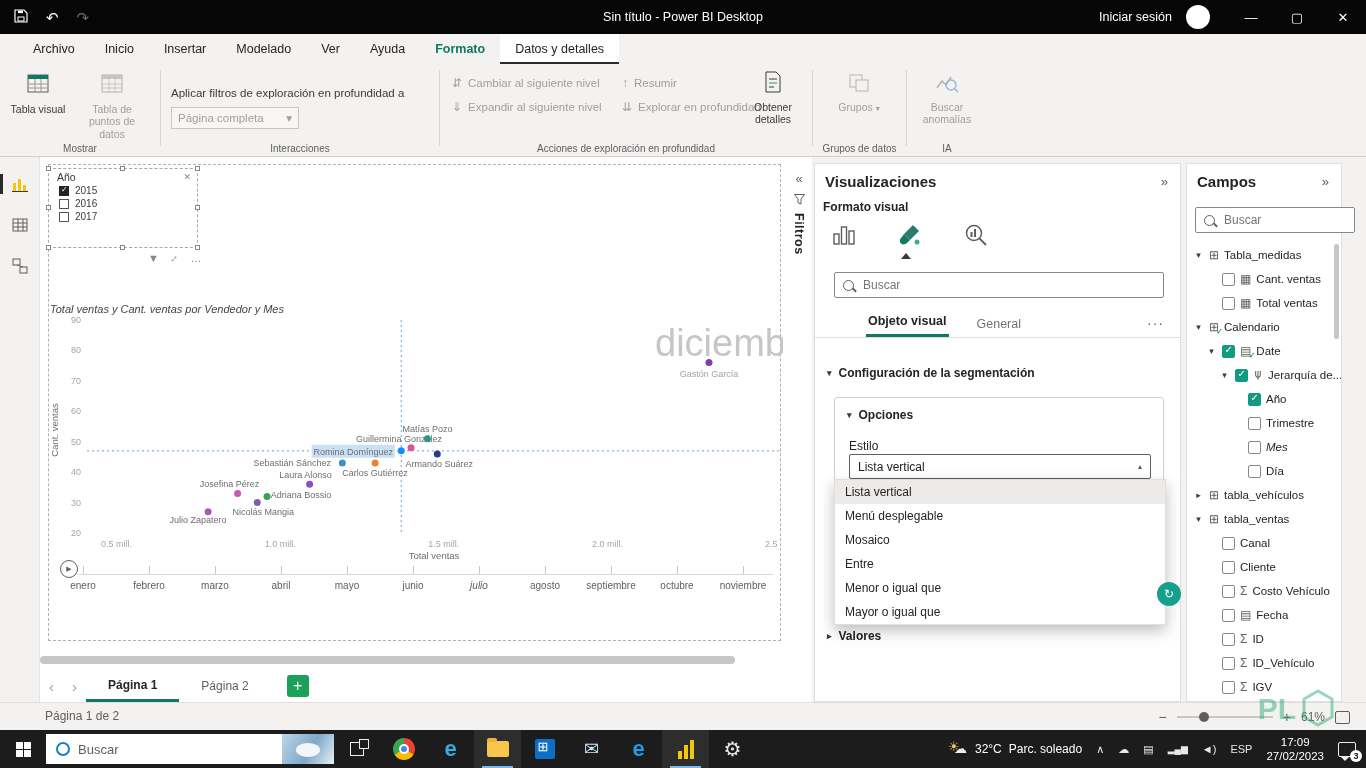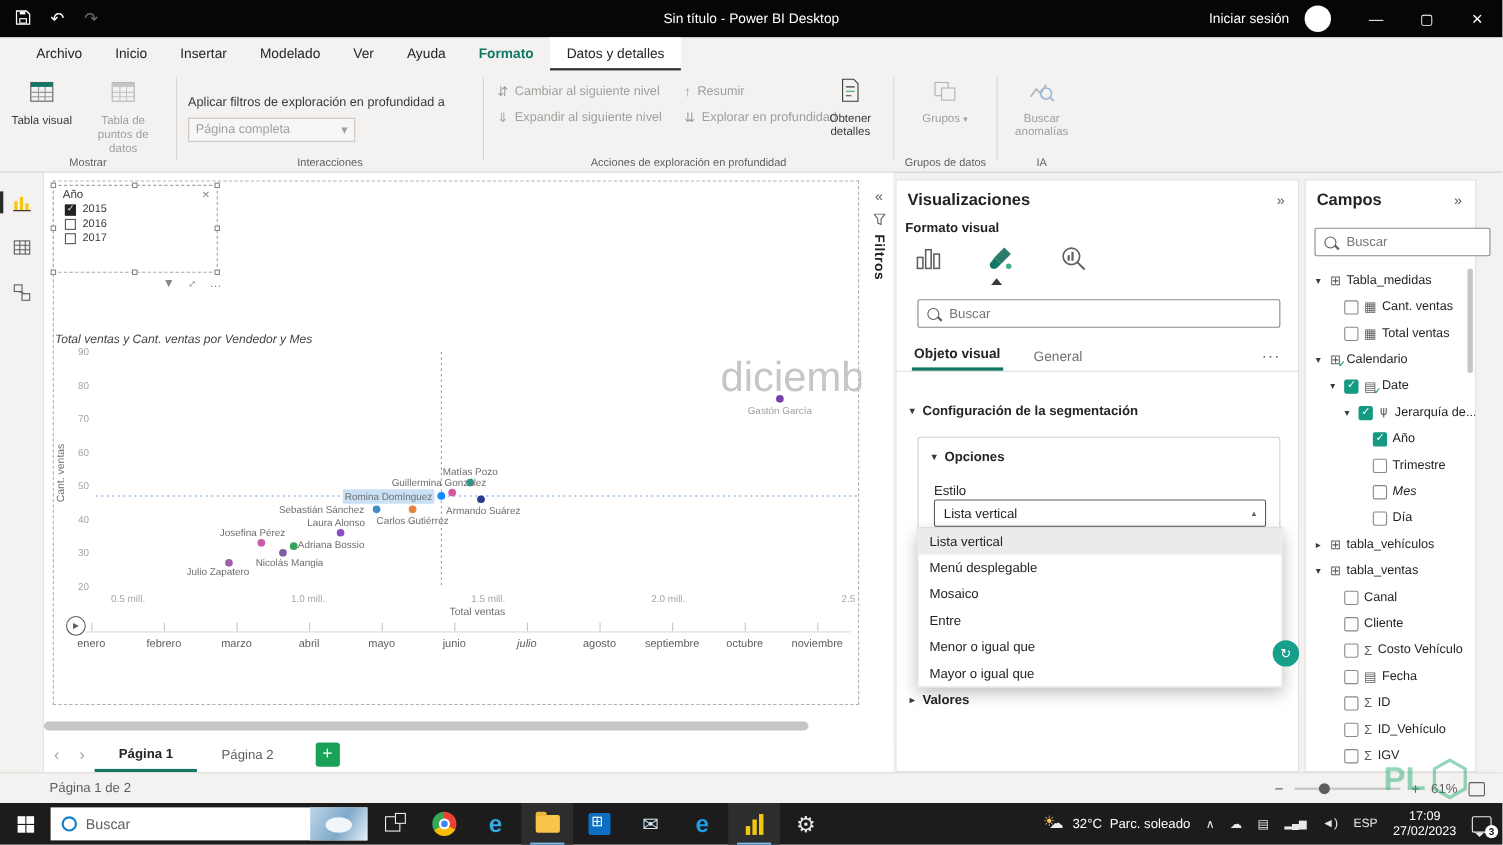--- a/index.html
+++ b/index.html
@@ -27,21 +27,21 @@
   .ribbon-body{position:relative;height:92px;}
   .rgroup{position:absolute;top:0;height:92px;}
   .rgroup .glabel{position:absolute;bottom:2px;left:0;right:0;text-align:center;font-size:10px;color:#605e5c;}
   .rdiv{position:absolute;top:6px;height:76px;width:1px;background:#d8d6d4;}
   .bigbtn{position:absolute;top:6px;width:72px;text-align:center;font-size:10.5px;color:#3b3a39;line-height:1.2;}
   .bigbtn .bicon{display:block;margin:2px auto 4px;}
   .bigbtn.dis{color:#a19f9d;}
   .smallitem{position:absolute;font-size:11.5px;color:#a19f9d;display:flex;align-items:center;gap:6px;white-space:nowrap;}
   .smallitem .sic{font-size:12px;}
   .rb-text{position:absolute;font-size:11.5px;color:#3b3a39;white-space:nowrap;}
-  .rb-drop{position:absolute;width:152px;height:22px;border:1px solid #c8c6c4;background:#f7f6f5;color:#a19f9d;
+  .rb-drop{position:absolute;width:128px;height:22px;border:1px solid #c8c6c4;background:#f7f6f5;color:#a19f9d;
     font-size:11.5px;display:flex;align-items:center;padding:0 6px;box-sizing:border-box;justify-content:space-between;}
 
   
   .viewrail{position:absolute;left:0;top:157px;width:40px;height:545px;background:#f3f2f1;border-right:1px solid #e5e4e2;box-sizing:border-box;}
   .vr-btn{position:absolute;left:7px;width:26px;height:26px;display:flex;align-items:center;justify-content:center;}
   .vr-btn.active::before{content:"";position:absolute;left:-7px;top:3px;width:3px;height:20px;background:#2b2b2b;}
 
   .canvas{position:absolute;left:40px;top:157px;width:772px;height:545px;background:#fff;}
 
   
@@ -99,21 +99,21 @@
   .viz-icons{position:absolute;left:14px;top:55px;display:flex;gap:36px;}
   .viz-ico{width:30px;height:32px;display:flex;align-items:center;justify-content:center;position:relative;}
   .viz-caret{position:absolute;left:86px;top:89px;width:0;height:0;border-left:5px solid transparent;border-right:5px solid transparent;border-bottom:6px solid #3b3a39;}
   .searchbox{position:absolute;display:flex;align-items:center;gap:7px;border:1px solid #8a8886;border-radius:2px;background:#fff;padding:0 8px;box-sizing:border-box;}
   .searchbox input{border:none;outline:none;font-size:12px;color:#252423;width:100%;font-family:"Liberation Sans",sans-serif;background:transparent;}
   .mag{position:relative;width:9px;height:9px;border:1.5px solid #605e5c;border-radius:50%;flex:none;}
   .mag::after{content:"";position:absolute;width:5px;height:1.5px;background:#605e5c;transform:rotate(45deg);right:-4px;bottom:-1px;}
   .viz-search{left:19px;top:108px;width:330px;height:26px;}
   .viz-tabs{position:absolute;left:0;top:149px;width:100%;height:25px;display:flex;align-items:flex-end;padding-left:14px;box-sizing:border-box;border-bottom:1px solid #e1dfdd;}
   .vtab{font-size:12.5px;color:#737373;padding:0 2px 6px 2px;margin-right:26px;}
-  .vtab.active{color:#252423;font-weight:700;border-bottom:3px solid #117865;}
+  .vtab.active{color:#252423;font-weight:700;border-bottom:3px solid #117865;margin-left:37px;}
   .vtab-more{position:absolute;right:16px;top:2px;font-size:14px;color:#605e5c;letter-spacing:1px;}
   .viz-section{position:absolute;left:12px;top:202px;font-size:12px;font-weight:700;color:#252423;display:flex;gap:7px;align-items:center;}
   .chev{font-size:9px;color:#3b3a39;}
   .opt-card{position:absolute;left:19px;top:233px;width:330px;height:226px;border:1px solid #d1cfcd;border-radius:3px;box-sizing:border-box;}
   .opt-head{padding:10px 0 0 12px;font-size:12px;font-weight:700;color:#252423;display:flex;gap:7px;align-items:center;}
   .opt-style-label{padding:17px 0 0 14px;font-size:12px;color:#252423;}
   .opt-select{position:absolute;left:14px;top:56px;width:302px;height:25px;border:1px solid #605e5c;border-radius:2px;
     display:flex;align-items:center;justify-content:space-between;padding:0 8px;font-size:12px;color:#252423;box-sizing:border-box;background:#fff;}
   .dropdown{position:absolute;left:19px;top:315px;width:332px;background:#fff;box-shadow:0 6px 14px rgba(0,0,0,.25);
     border:1px solid #e1dfdd;box-sizing:border-box;z-index:20;}

